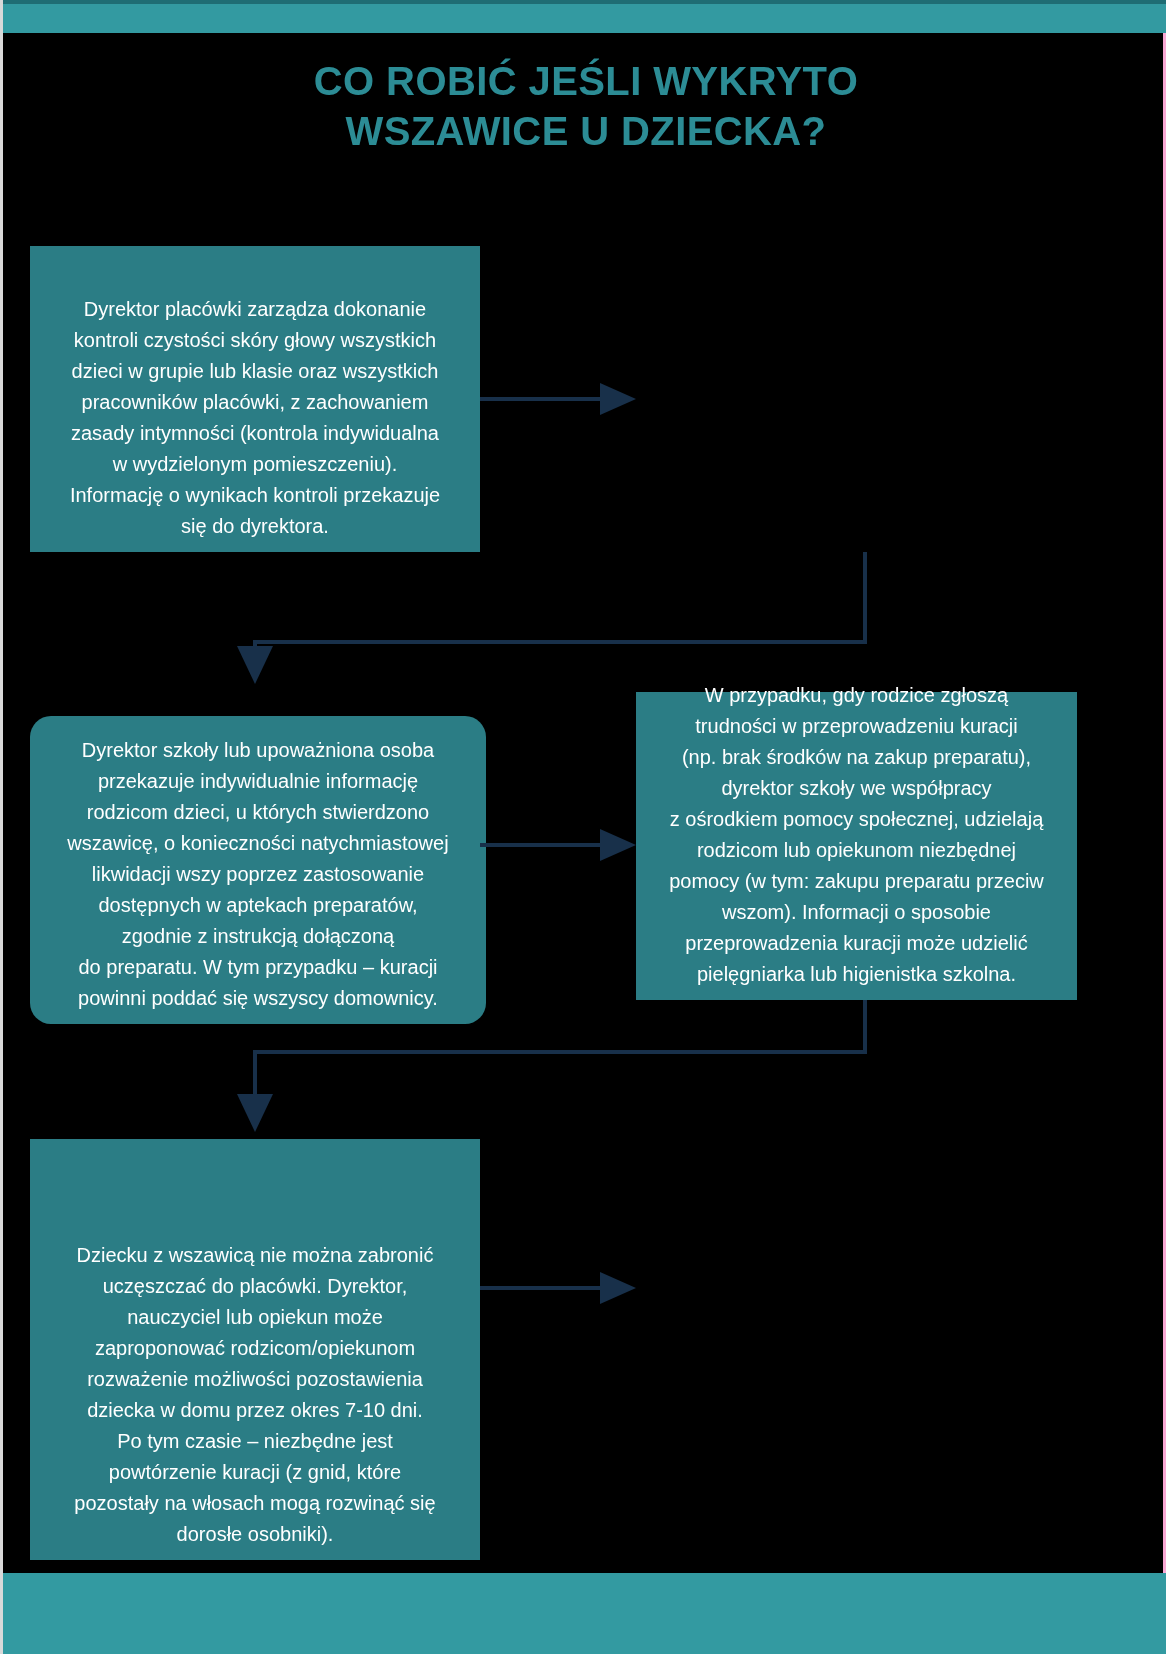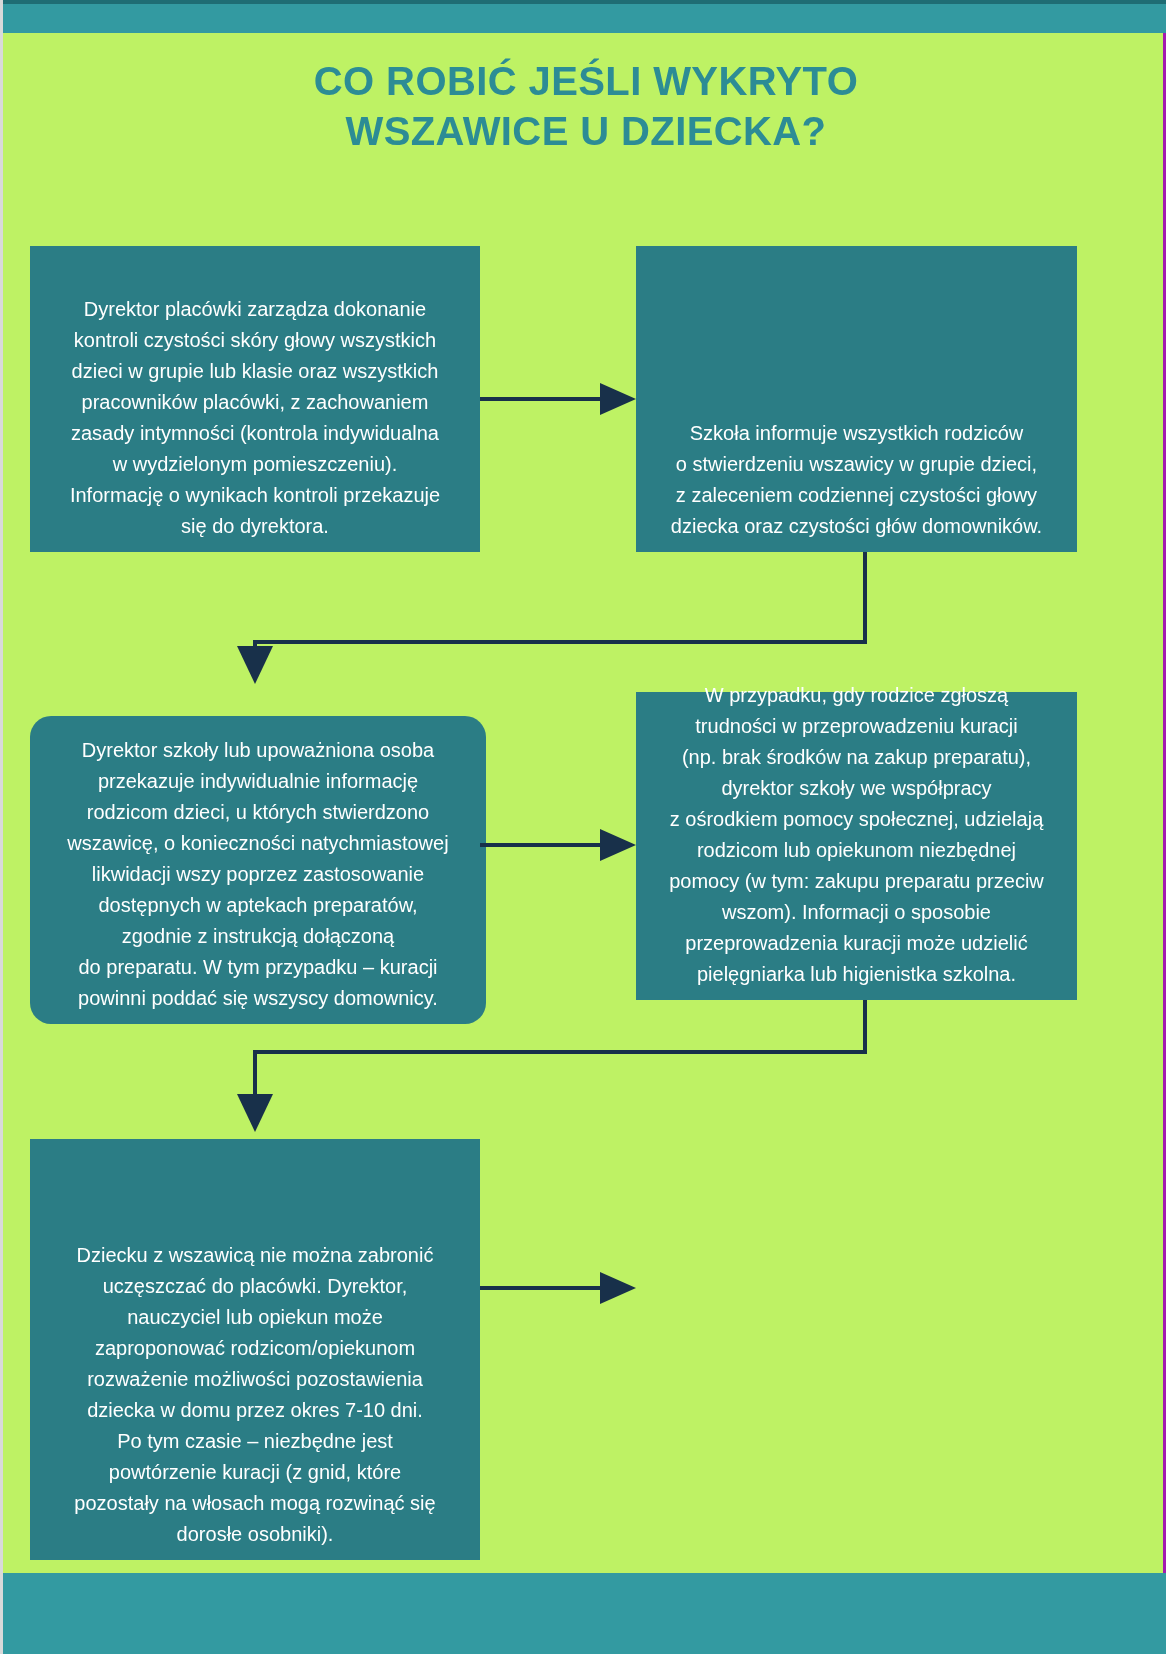--- a/index.html
+++ b/index.html
@@ -13,24 +13,24 @@
     background: #ffffff;
     font-family: "Liberation Sans", sans-serif;
     overflow: hidden;
     position: relative;
   }
 
   #page {
     position: relative;
     width: 1166px;
     height: 1654px;
-    background: #bef264;
+    background: #000000;
     box-sizing: border-box;
     border-left: 3px solid #d9d9d9;
-    border-right: 3px solid #a21caf;
+    border-right: 3px solid #f9a8d4;
   }
 
   
   .top-bar {
     position: absolute;
     left: 0;
     top: 0;
     width: 1166px;
     height: 33px;
     background: #339aa1;
@@ -116,26 +116,20 @@
     <span>Dyrektor placówki zarządza dokonanie
 kontroli czystości skóry głowy wszystkich
 dzieci w grupie lub klasie oraz wszystkich
 pracowników placówki, z zachowaniem
 zasady intymności (kontrola indywidualna
 w wydzielonym pomieszczeniu).
 Informację o wynikach kontroli przekazuje
 się do dyrektora.</span>
   </div>
 
-  <div class="box" id="box-2">
-    <span>Szkoła informuje wszystkich rodziców
-o stwierdzeniu wszawicy w grupie dzieci,
-z zaleceniem codziennej czystości głowy
-dziecka oraz czystości głów domowników.</span>
-  </div>
 
   <div class="box" id="box-3">
     <span>Dyrektor szkoły lub upoważniona osoba
 przekazuje indywidualnie informację
 rodzicom dzieci, u których stwierdzono
 wszawicę, o konieczności natychmiastowej
 likwidacji wszy poprzez zastosowanie
 dostępnych w aptekach preparatów,
 zgodnie  z instrukcją dołączoną
 do preparatu. W tym przypadku – kuracji

